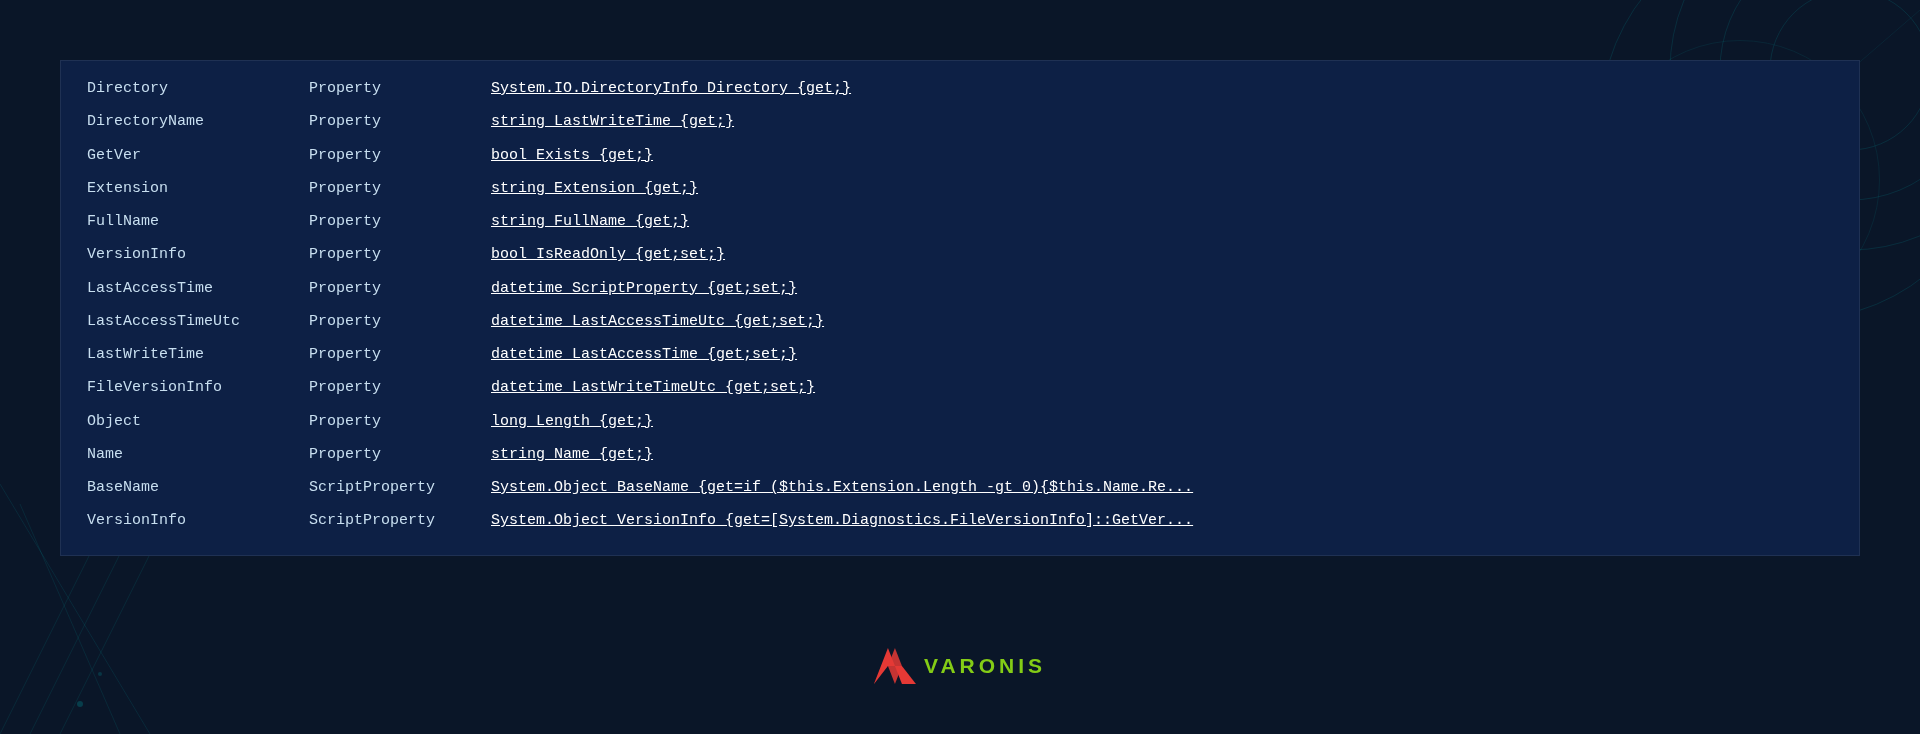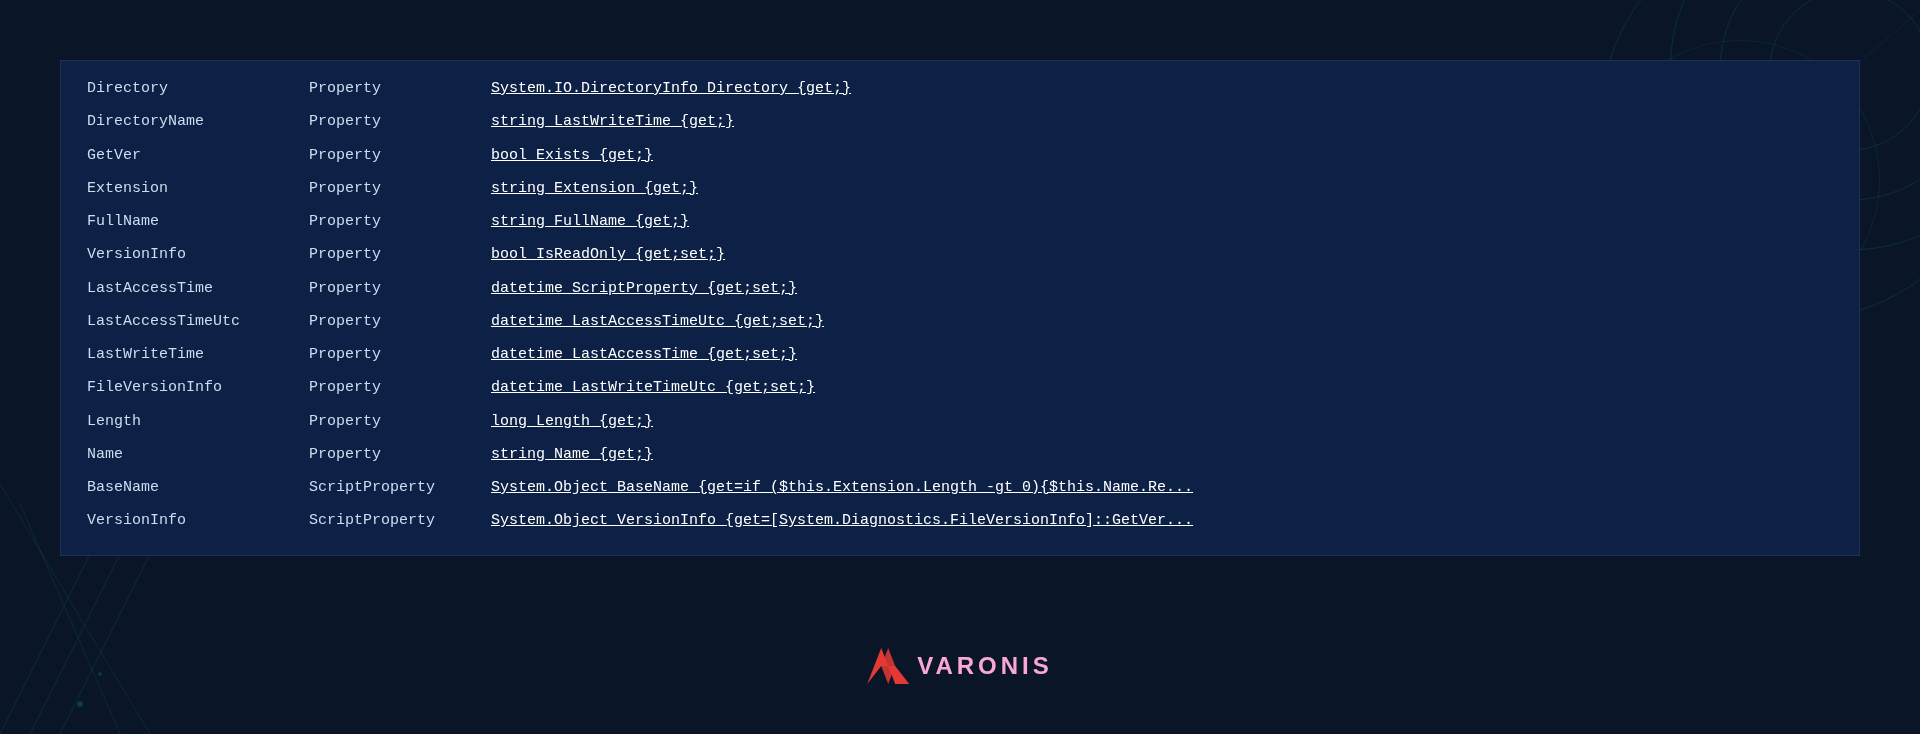--- a/index.html
+++ b/index.html
@@ -100,23 +100,23 @@
       align-items: center;
       gap: 8px;
     }
 
     .varonis-logo-icon {
       display: flex;
       align-items: center;
     }
 
     .varonis-text {
-      color: #f9a8d4;
+      color: #84cc16;
       font-family: Arial, sans-serif;
-      font-size: 24px;
+      font-size: 21px;
       font-weight: 700;
       letter-spacing: 4px;
       text-transform: uppercase;
     }
 
     
     .deco-lines {
       position: absolute;
       bottom: 0;
       left: 0;
@@ -201,21 +201,21 @@
             <td class="col-name">LastWriteTime</td>
             <td class="col-type">Property</td>
             <td class="col-definition">datetime LastAccessTime {get;set;}</td>
           </tr>
           <tr class="terminal-row">
             <td class="col-name">FileVersionInfo</td>
             <td class="col-type">Property</td>
             <td class="col-definition">datetime LastWriteTimeUtc {get;set;}</td>
           </tr>
           <tr class="terminal-row">
-            <td class="col-name">Length</td>
+            <td class="col-name">Object</td>
             <td class="col-type">Property</td>
             <td class="col-definition">long Length {get;}</td>
           </tr>
           <tr class="terminal-row">
             <td class="col-name">Name</td>
             <td class="col-type">Property</td>
             <td class="col-definition">string Name {get;}</td>
           </tr>
           <tr class="terminal-row">
             <td class="col-name">BaseName</td>

